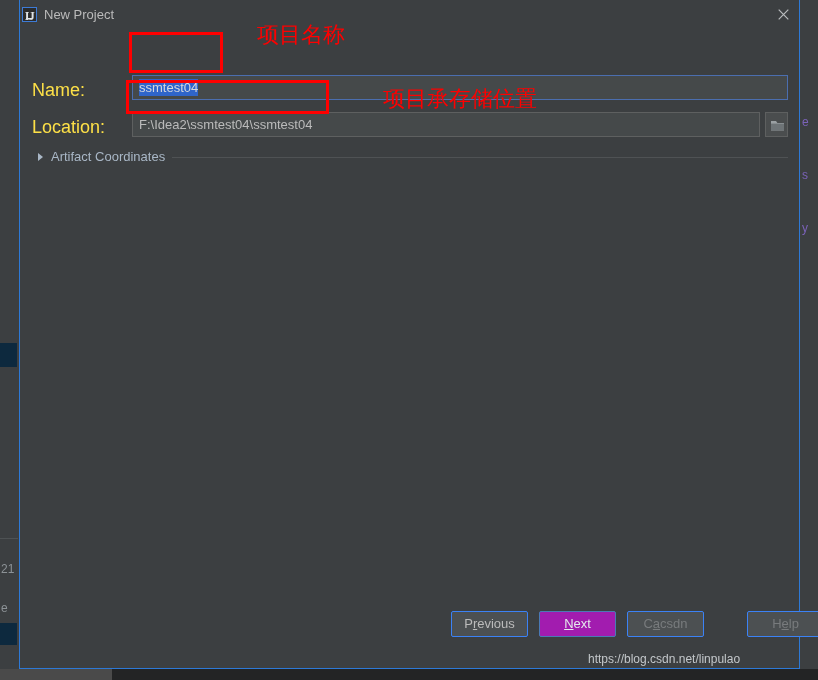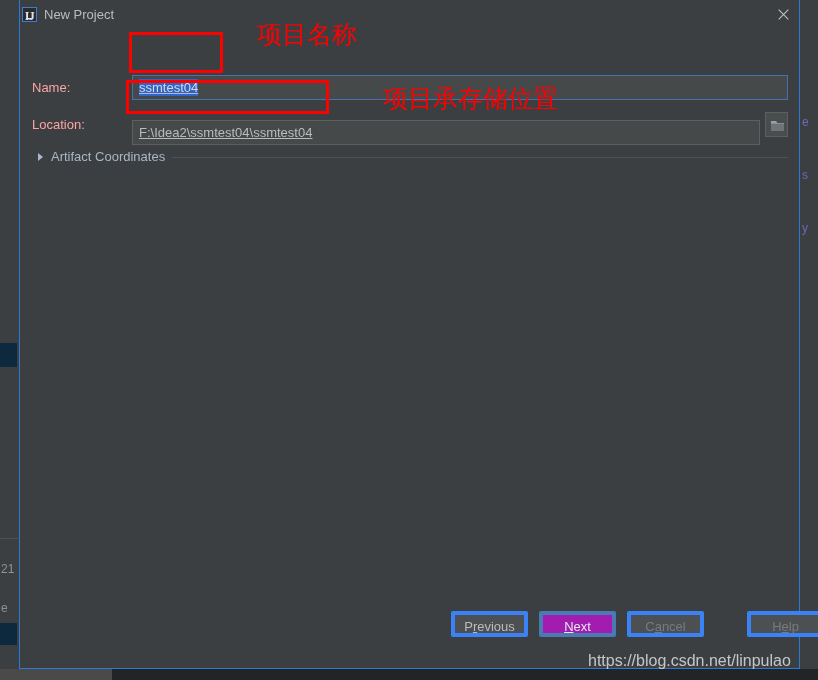--- a/index.html
+++ b/index.html
@@ -136,55 +136,53 @@
   }
   .close-btn svg { position: absolute; left: 10px; top: 9px; }
 
   
   .form {
     position: relative;
     height: 600px;
   }
   .row-label {
     position: absolute;
-    font-size: 13px;
-    color: #fca5a5;
+    font-size: 18px;
+    color: #fde047;
     white-space: nowrap;
   }
   .lbl-name     { left: 12px; top: 51px; }
   .lbl-location { left: 12px; top: 88px; }
 
   .text-field {
     position: absolute;
     box-sizing: border-box;
     background: #45494a;
     border: 1px solid #5e6060;
     color: #bbbbbb;
     font-size: 13px;
     height: 25px;
     line-height: 23px;
     padding: 0 6px;
     outline: none;
     font-family: "Liberation Sans", sans-serif;
-    text-decoration: underline;
   }
   .fld-name {
     left: 112px; top: 46px;
     width: 656px;
     border-color: #4b6eaf;
   }
   .fld-name .sel {
     background: #2f65ca;
     color: #d4d8dd;
     padding: 1px 0;
   }
   .fld-location {
     left: 112px; top: 83px;
     width: 628px;
-    margin-top: 8px;
   }
   .browse-btn {
     position: absolute;
     left: 745px; top: 83px;
     width: 23px; height: 25px;
     box-sizing: border-box;
     background: #4a4d4e;
     border: 1px solid #5e6060;
     cursor: default;
   }
@@ -226,21 +224,21 @@
     left: 0; bottom: 0;
     width: 100%;
     height: 66px;
   }
   .btn {
     position: absolute;
     top: 9px;
     height: 26px;
     box-sizing: border-box;
     background: #4c5052;
-    border: 4px solid #3b82f6;
+    border: 1px solid #3b82f6;
     border-radius: 2px;
     color: #bbbbbb;
     font-size: 13px;
     line-height: 24px;
     text-align: center;
     cursor: default;
     font-family: "Liberation Sans", sans-serif;
   }
   .btn u { text-decoration: underline; }
   .btn-previous { left: 431px; width: 77px; }
@@ -258,34 +256,34 @@
     position: absolute;
     border: 3px solid #fe0000;
     box-sizing: border-box;
     pointer-events: none;
   }
   .anno-name-box     { left: 129px; top: 32px;  width: 94px;  height: 41px; }
   .anno-location-box { left: 126px; top: 80px;  width: 203px; height: 34px; }
   .anno-text {
     position: absolute;
     color: #fe0000;
-    font-size: 25px;
+    font-size: 22px;
     line-height: 22px;
     white-space: nowrap;
     pointer-events: none;
     font-family: "DejaVu Sans", sans-serif;
   }
   .anno-text-name     { left: 257px; top: 24px; }
   .anno-text-location { left: 383px; top: 88px; }
 
   
   .watermark {
     position: absolute;
     left: 588px; top: 652px;
-    font-size: 16px;
+    font-size: 12px;
     color: #c3c7ca;
     white-space: nowrap;
     pointer-events: none;
     font-family: "Liberation Sans", sans-serif;
   }
 </style>
 </head>
 <body>
 
 <div class="desktop"></div>
@@ -340,21 +338,21 @@
       <div class="tri"></div>
       <div class="collapsible-label">Artifact Coordinates</div>
       <div class="collapsible-line"></div>
     </div>
 
   </div>
 
   <div class="button-bar">
     <div class="btn btn-previous"><span>P</span><u>r</u><span>evious</span></div>
     <div class="btn btn-next"><span></span><u>N</u><span>ext</span></div>
-    <div class="btn btn-cancel"><span>C</span><u>a</u><span>ncel</span></div>
+    <div class="btn btn-cancel"><span>C</span><u>a</u><span>csdn</span></div>
     <div class="btn btn-help"><span>H</span><u>e</u><span>lp</span></div>
   </div>
 
 </div>
 
 <div class="anno-box anno-name-box"></div>
 <div class="anno-box anno-location-box"></div>
 <div class="anno-text anno-text-name">项目名称</div>
 <div class="anno-text anno-text-location">项目承存储位置</div>
 

